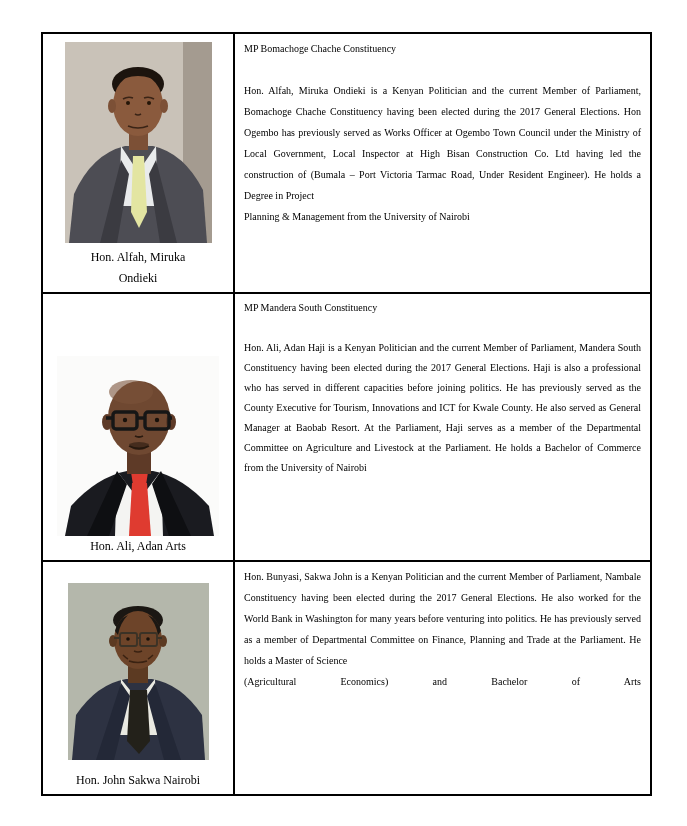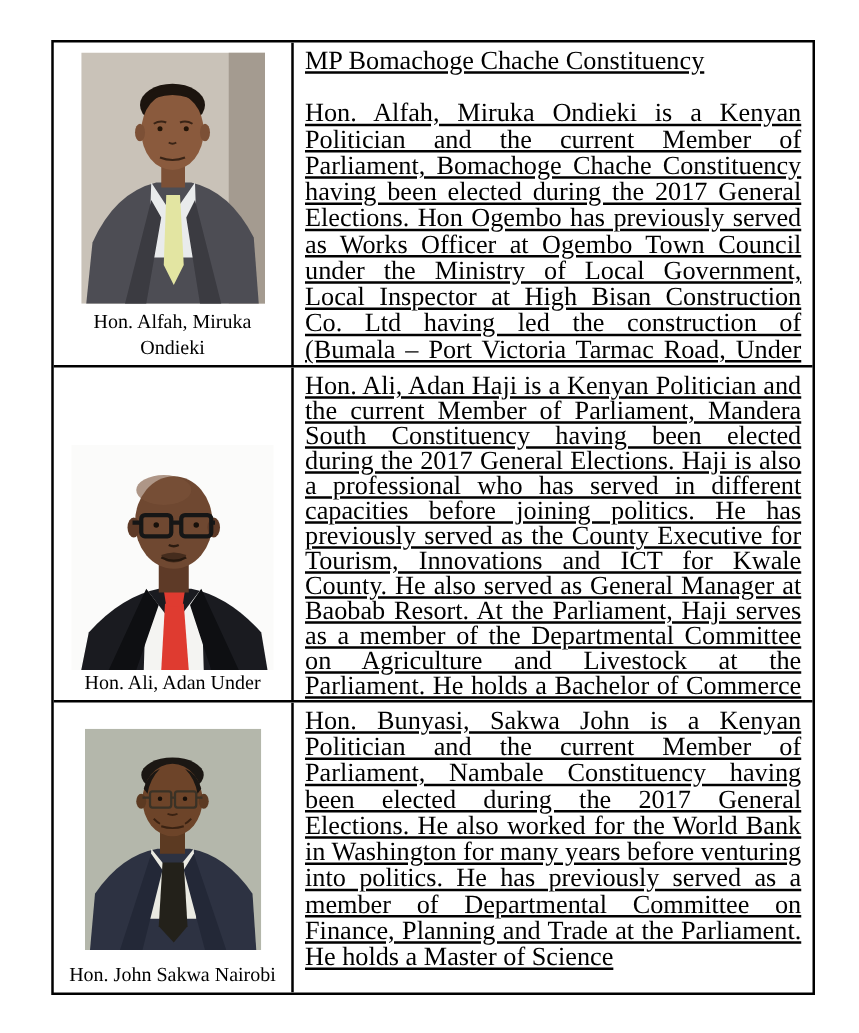--- a/index.html
+++ b/index.html
@@ -5,30 +5,30 @@
   * { margin:0; padding:0; box-sizing:border-box; }
   html,body { background:#ffffff; }
   body { width:687px; height:826px; font-family:"Liberation Serif","DejaVu Serif",serif; color:#000; }
   .doc { position:relative; width:687px; height:826px; background:#ffffff; }
   .bio-table { position:absolute; left:41px; top:32px; width:611px; height:764px; border:2px solid #000; display:flex; flex-direction:column; background:#fff; }
   .trow { display:flex; overflow:hidden; }
   .trow.r1 { height:260px; border-bottom:2px solid #000; }
   .trow.r2 { height:268px; border-bottom:2px solid #000; }
   .trow.r3 { flex:1; }
   .photo-cell { width:192px; border-right:2px solid #000; display:flex; flex-direction:column; align-items:center; overflow:hidden; }
-  .bio-cell { flex:1; padding:4px 9px 0 9px; overflow:hidden; font-size:21px;text-decoration:underline; }
+  .bio-cell { flex:1; padding:4px 9px 0 9px; overflow:hidden; font-size:10px; }
   .r1 .bio-cell, .r3 .bio-cell { line-height:21px; }
   .r2 .bio-cell { line-height:20px; }
   .bio-title { white-space:nowrap; }
   .r1 .bio-title, .r3 .bio-title { margin-bottom:21px; }
   .r2 .bio-title { margin-bottom:20px; }
   .bio-body { text-align:justify; white-space:pre-line; }
   .bio-line-stretch { text-align:justify; text-align-last:justify; }
   .bio-line { text-align:left; }
-  .caption { margin-top:auto; margin-bottom:3px; text-align:center; font-size:16px; line-height:21px; white-space:pre-line; }
+  .caption { margin-top:auto; margin-bottom:3px; text-align:center; font-size:12px; line-height:21px; white-space:pre-line; }
   .portrait { display:block; flex:0 0 auto; }
   .r1 .portrait { margin-top:8px; }
   .r2 .portrait { margin-top:62px; }
   .r3 .portrait { margin-top:21px; }
 </style>
 </head>
 <body>
 
 <div class="doc">
   <div class="bio-table">
@@ -88,23 +88,24 @@
             <path d="M56,62 L49,62 M112,62 L115,62"></path>
           </g>
           <circle cx="68" cy="64" r="2.2" fill="#17100a"></circle>
           <circle cx="100" cy="64" r="2.2" fill="#17100a"></circle>
           <g stroke="#2b1b10" stroke-width="1.8" fill="none">
             <path d="M78,80 Q82,82 86,80"></path>
             <path d="M72,90 Q82,95 92,90"></path>
           </g>
           <path d="M72,88 Q82,84 92,88 Q90,94 82,94 Q74,94 72,88 Z" fill="#22150c" opacity="0.55"></path>
         </svg>
-        <div class="caption">Hon. Ali, Adan Under</div>
+        <div class="caption">Hon. Ali, Adan Arts</div>
       </div>
       <div class="bio-cell">
+        <div class="bio-title">MP Mandera South Constituency</div>
         <div class="bio-body">Hon. Ali, Adan Haji is a Kenyan Politician and the current Member of Parliament, Mandera South Constituency having been elected during the 2017 General Elections. Haji is also a professional who has served in different capacities before joining politics. He has previously served as the County Executive for Tourism, Innovations and ICT for Kwale County. He also served as General Manager at Baobab Resort. At the Parliament, Haji serves as a member of the Departmental Committee on Agriculture and Livestock at the Parliament. He holds a Bachelor of Commerce from the University of Nairobi</div>
       </div>
     </div>
 
     <div class="trow r3">
       <div class="photo-cell">
         <svg class="portrait" width="141" height="177" viewBox="0 0 141 177">
           <rect x="0" y="0" width="141" height="177" fill="#b4b7ab"></rect>
           <path d="M4,177 L8,132 Q29,101 58,96 L84,96 Q113,101 134,132 L137,177 Z" fill="#2d3242"></path>
           <path d="M53,96 L70,117 L87,96 L89,152 L51,152 Z" fill="#eaeae2"></path>
@@ -126,17 +127,18 @@
           <g stroke="#3a2212" stroke-width="1.5" fill="none">
             <path d="M66,68 Q70,70 74,68"></path>
             <path d="M61,78 Q70,81 79,78"></path>
             <path d="M55,72 Q58,75 60,76 M85,72 Q82,75 80,76"></path>
           </g>
         </svg>
         <div class="caption">Hon. John Sakwa Nairobi</div>
       </div>
       <div class="bio-cell">
         <div class="bio-body">Hon. Bunyasi, Sakwa John is a Kenyan Politician and the current Member of Parliament, Nambale Constituency having been elected during the 2017 General Elections. He also worked for the World Bank in Washington for many years before venturing into politics. He has previously served as a member of Departmental Committee on Finance, Planning and Trade at the Parliament. He holds a Master of Science</div>
+        <div class="bio-line-stretch">(Agricultural Economics) and Bachelor of Arts</div>
       </div>
     </div>
 
   </div>
 </div>
 
 </body></html>

